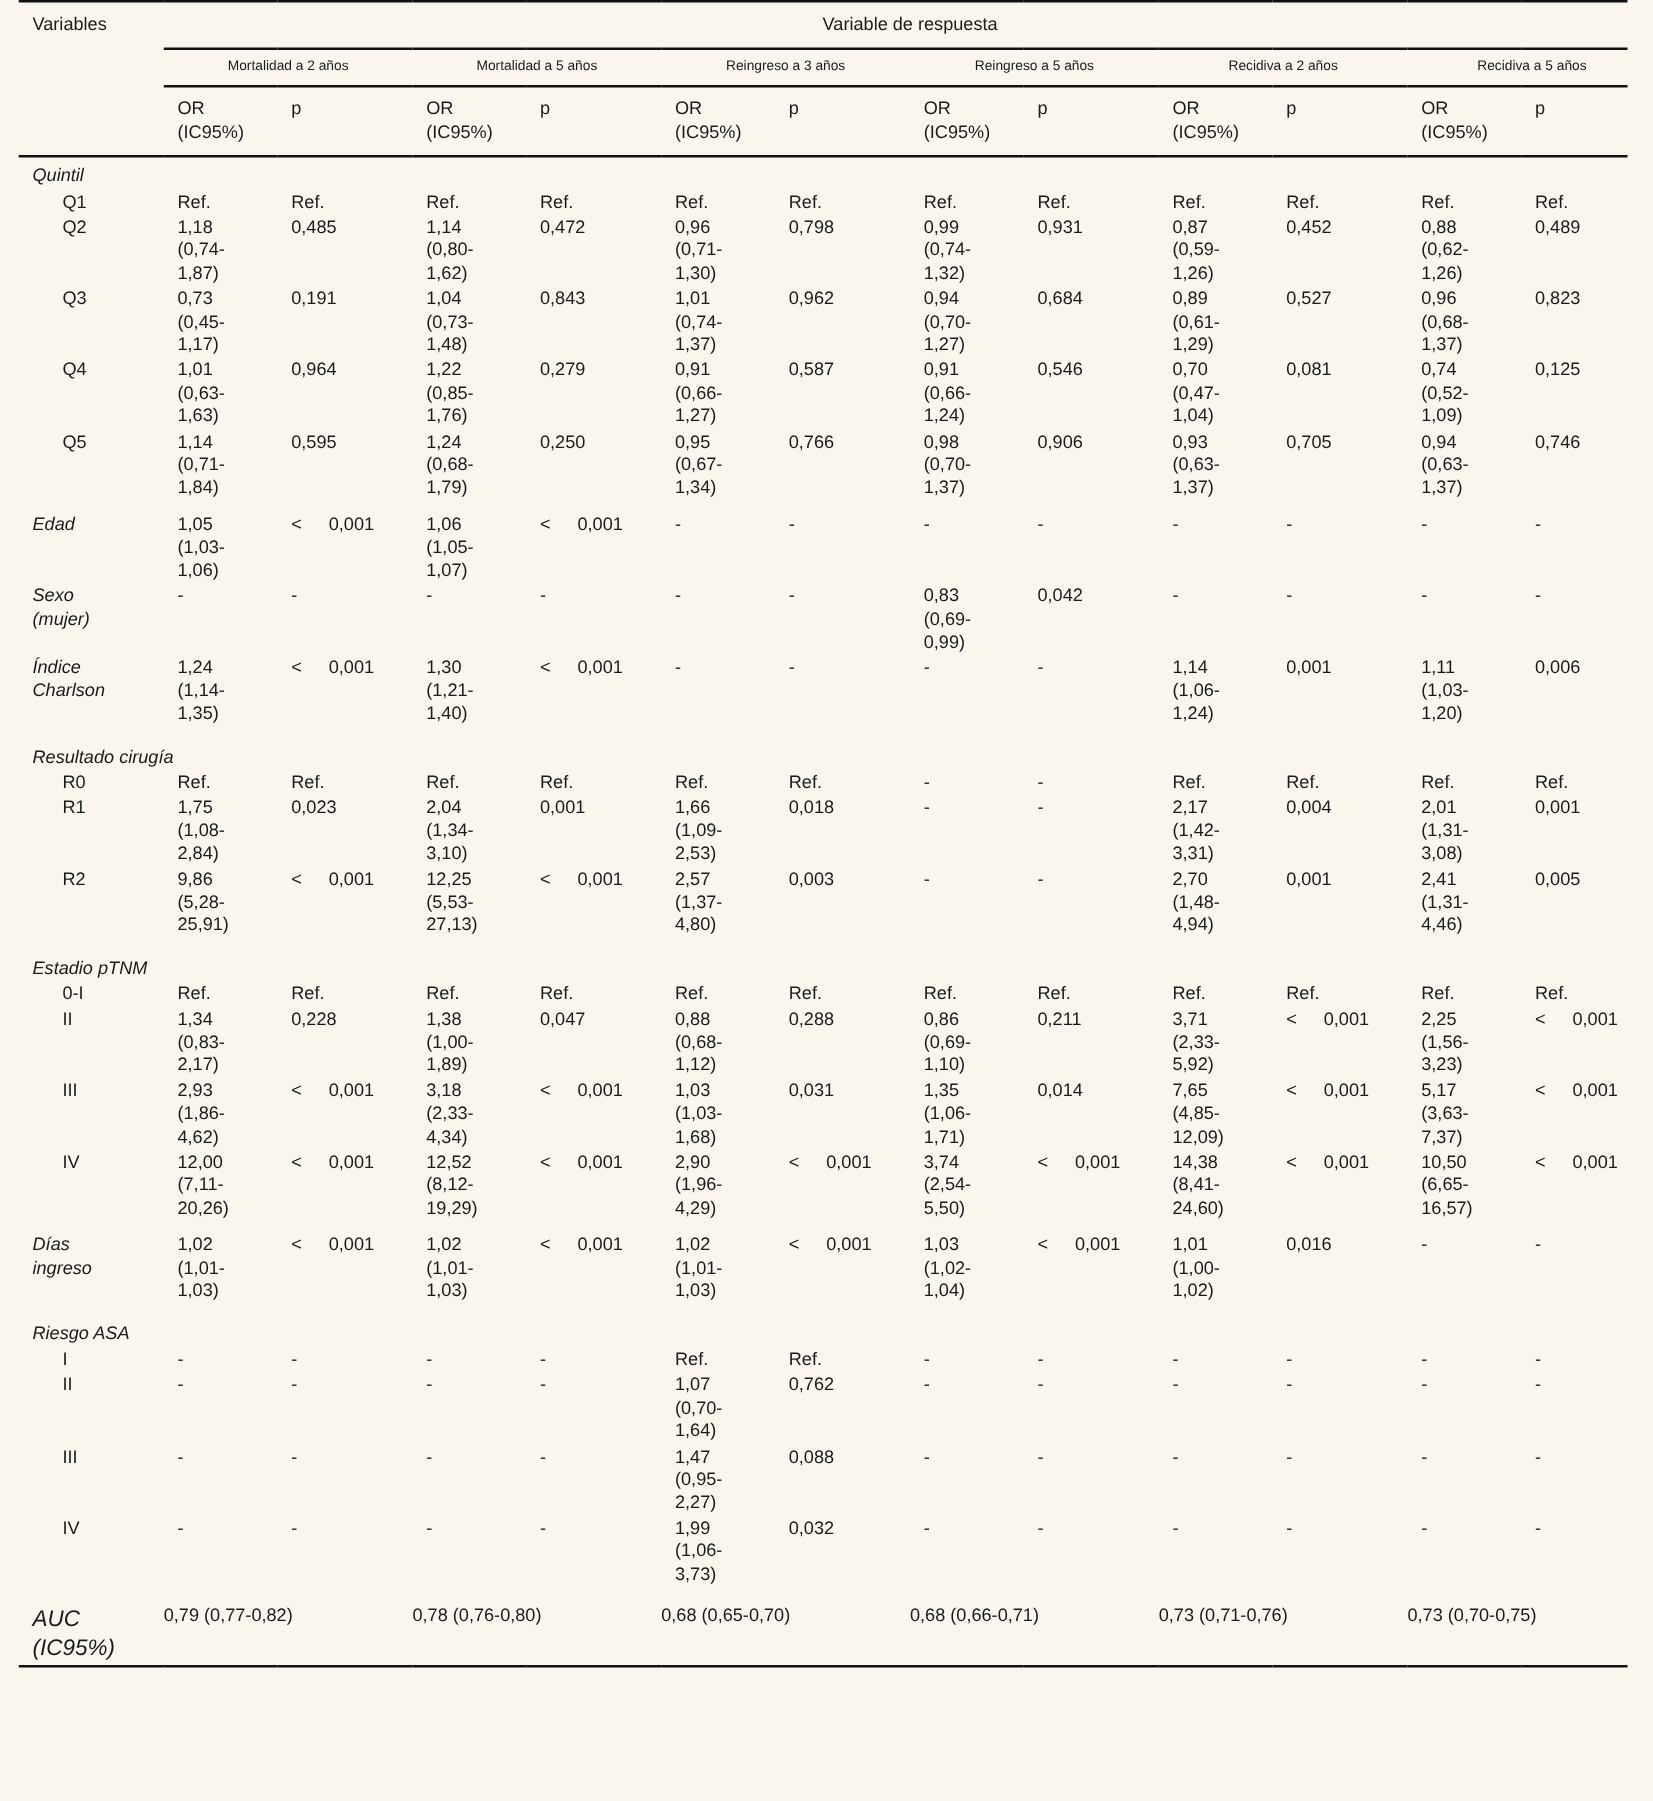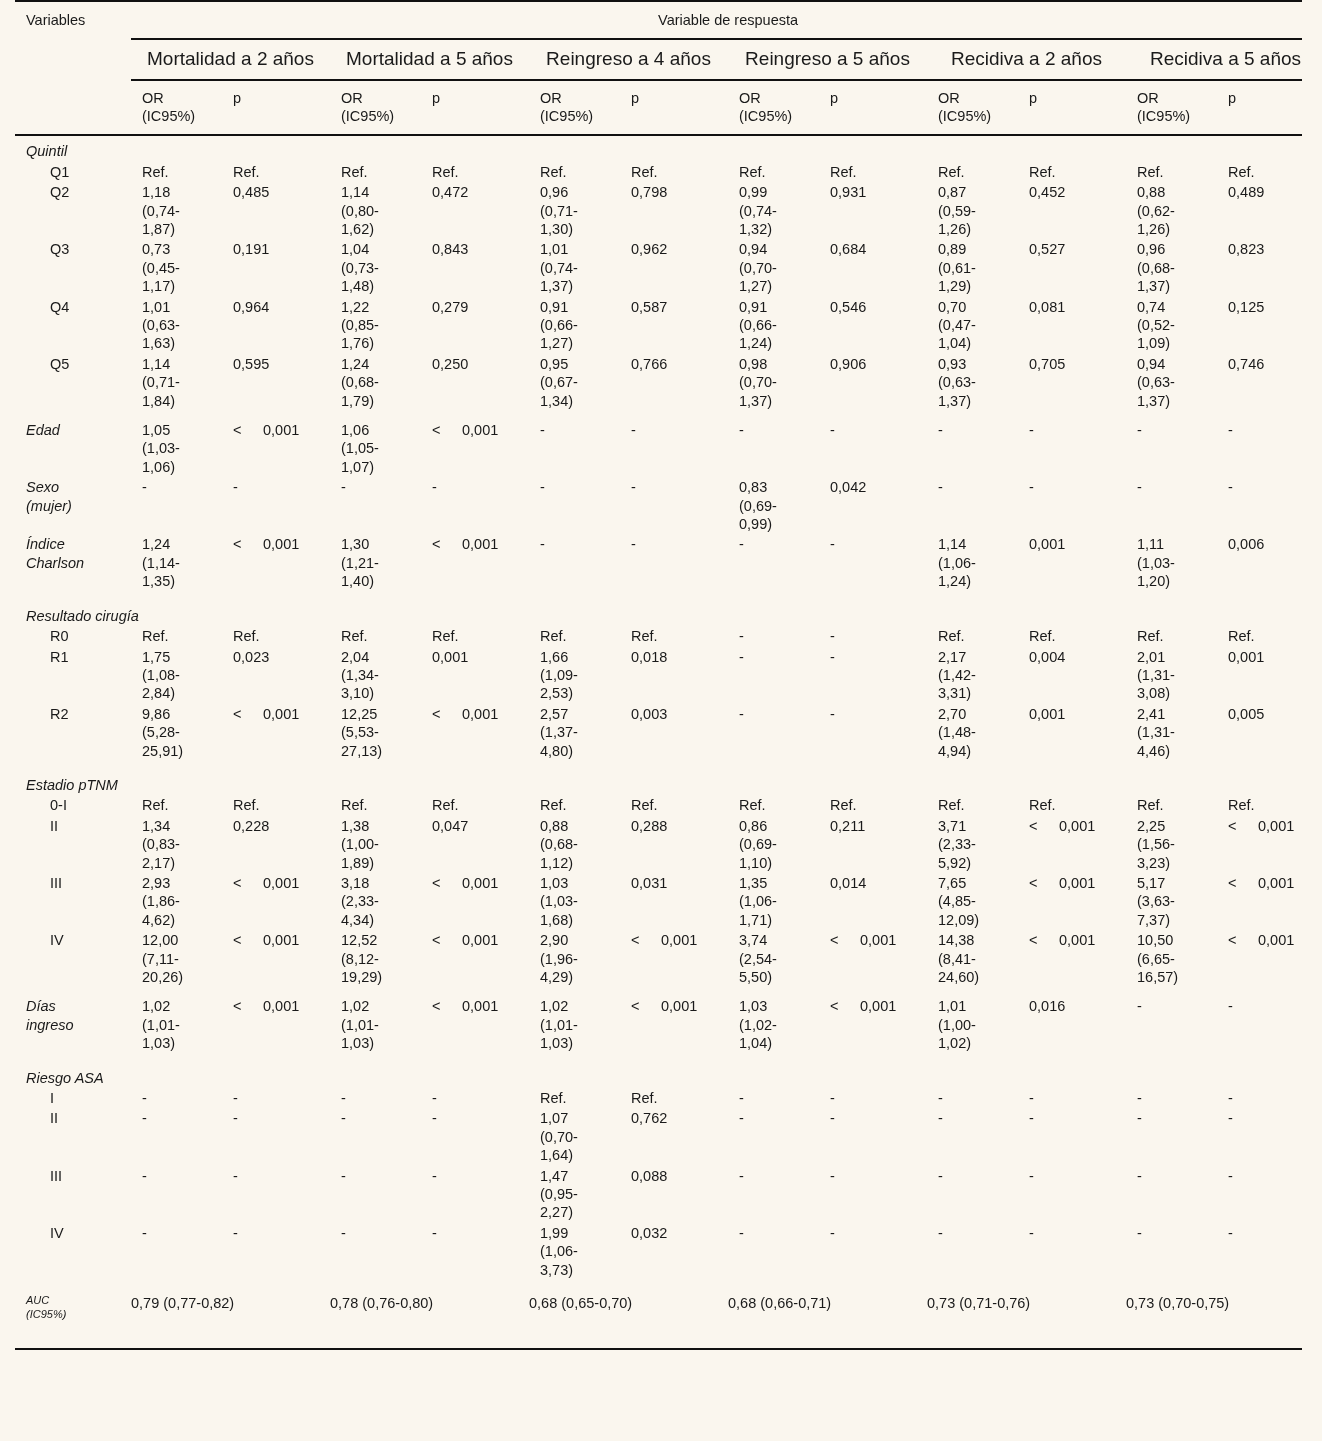--- a/index.html
+++ b/index.html
@@ -56,21 +56,21 @@
     vertical-align: top;
   }
   .h-respuesta {
     padding: 9px 0 9px 0;
     text-align: center;
     font-size: 14.5px;
   }
   .h-group {
     text-align: center;
     padding: 7px 0 7px 0;
-    font-size: 19px;
+    font-size: 11px;
     border-top: 2.2px solid #111;
     border-bottom: 2.2px solid #111;
   }
   .h-group-blank {
     border: none;
   }
   .h-sub {
     padding: 8px 0 9px 0;
     font-size: 14.5px;
   }
@@ -102,22 +102,22 @@
     padding: 1px 0 1px 11px;
     font-size: 14.5px;
     white-space: nowrap;
   }
   .lt {
     display: inline-block;
     width: 30px;
   }
   .auc-label {
     font-style: italic;
-    padding: 14px 0 26px 11px;
-    font-size: 11px;
+    padding: 14px 0 2px 11px;
+    font-size: 18px;
     white-space: nowrap;
   }
   .auc-label .l2 { display: block; }
   .auc-val {
     padding: 14px 0 10px 0;
     text-align: left;
     font-size: 14.5px;
     white-space: nowrap;
   }
   .spacer-td { height: 9px; }
@@ -144,21 +144,21 @@
     </colgroup>
     <thead>
       <tr class="rule-top">
         <td class="h-variables">Variables</td>
         <td class="h-respuesta" colspan="12">Variable de respuesta</td>
       </tr>
       <tr>
         <td class="h-group-blank"></td>
         <td class="h-group" colspan="2">Mortalidad a 2 años</td>
         <td class="h-group" colspan="2">Mortalidad a 5 años</td>
-        <td class="h-group" colspan="2">Reingreso a 4 años</td>
+        <td class="h-group" colspan="2">Reingreso a 3 años</td>
         <td class="h-group" colspan="2">Reingreso a 5 años</td>
         <td class="h-group" colspan="2">Recidiva a 2 años</td>
         <td class="h-group" colspan="2">Recidiva a 5 años</td>
       </tr>
       <tr class="rule-bot">
         <td class="h-sub"></td>
         <td class="h-sub pad-l">
           <span class="l1">OR</span>
           <span class="l2">(IC95%)</span>
         </td>

